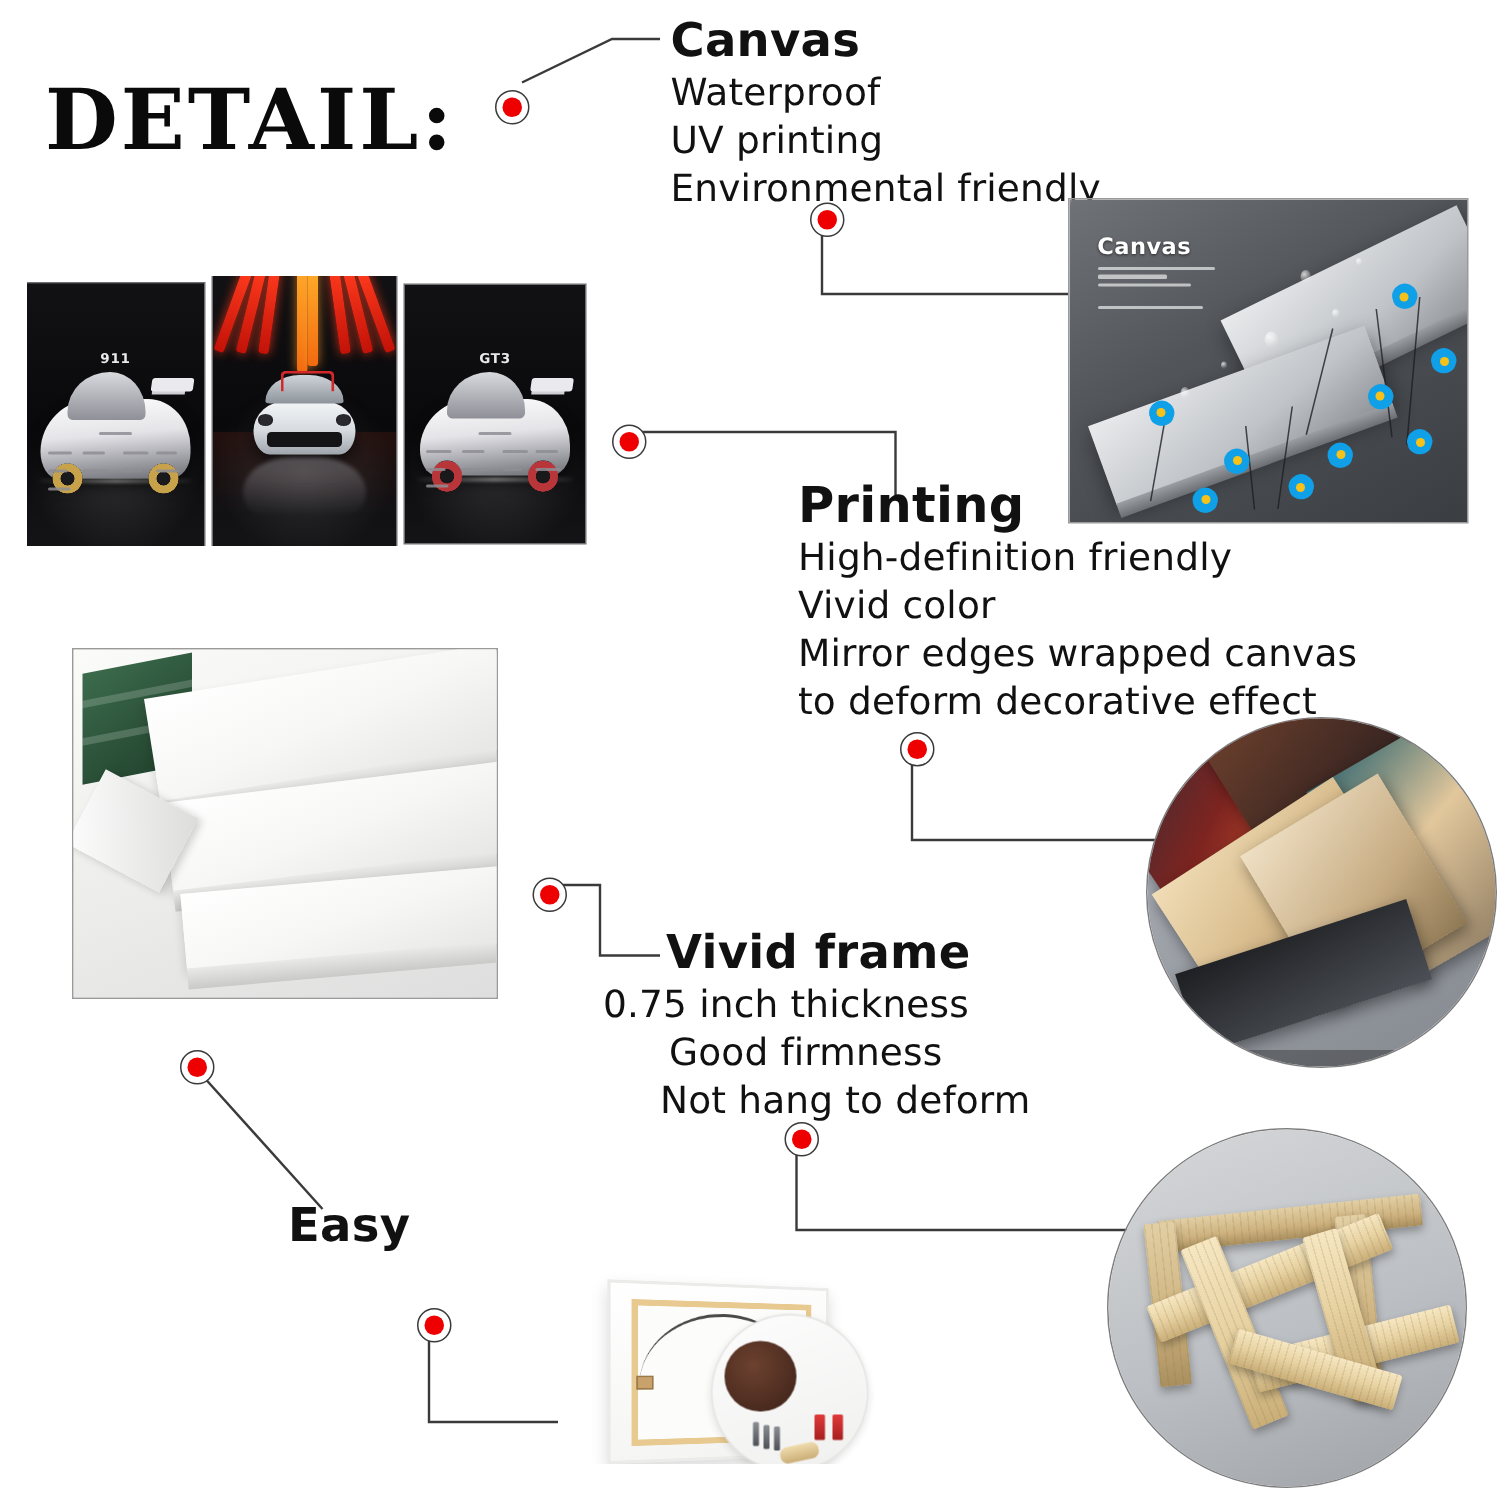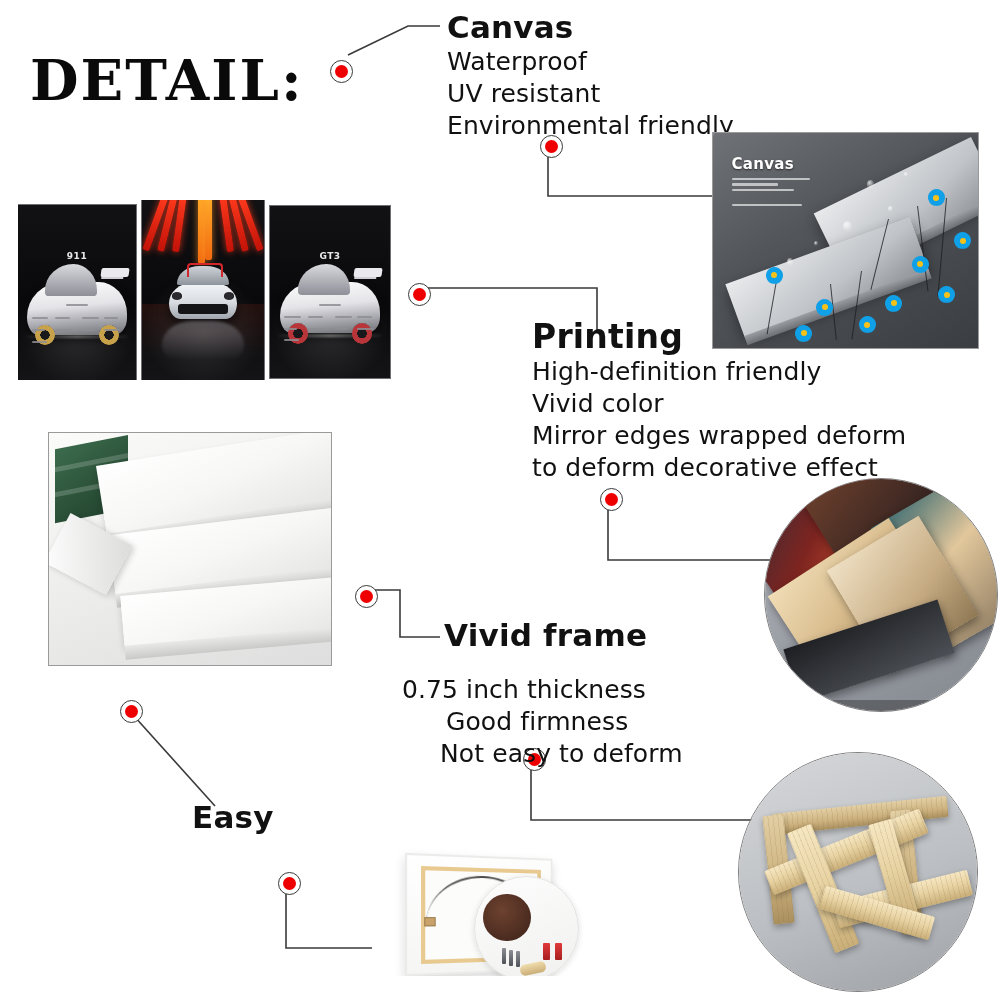--- a/index.html
+++ b/index.html
@@ -27,21 +27,21 @@
   }
   .callout .c-line{
     font-size:25px;font-weight:400;line-height:1.28;white-space:nowrap;
     letter-spacing:.1px;
   }
   .ca-canvas{left:447px;top:10px;}
   .ca-print{left:532px;top:318px;}
   .ca-print .c-head{font-size:33px;}
   .ca-wood{left:398px;top:618px;}
   .ca-wood .c-head{margin-left:46px;}
-  .ca-wood .c-line.ind1{margin-left:4px;margin-top:20px;}
+  .ca-wood .c-line.ind1{margin-left:4px;}
   .ca-wood .c-line.ind2{margin-left:48px;}
   .ca-wood .c-line.ind3{margin-left:42px;}
   .ca-hook{left:142px;top:800px;}
   .ca-hook .c-head{margin-left:50px;}
 
   
   .dot{
     position:absolute;width:23px;height:23px;border-radius:50%;
     background:#ffffff;border:1.5px solid #3a3a3a;box-sizing:border-box;
   }
@@ -53,21 +53,21 @@
 
   
   #connectors{position:absolute;left:0;top:0;width:1000px;height:1000px;pointer-events:none;}
 
   
   .photo{position:absolute;overflow:hidden;}
   .photo-rect{border:1px solid #9a9a9a;}
   .circle{border-radius:50%;border:1px solid #7d7d7d;}
 
   
-  #poster-triptych{left:18px;top:200px;width:375px;height:180px;}
+  #poster-triptych{left:18px;top:184px;width:375px;height:180px;}
   .poster{position:absolute;top:0;background:#0d0d0f;box-shadow:0 0 0 1px #6f6f73;}
   .poster .plate{position:absolute;inset:0;overflow:hidden;}
   .p1{left:0px;width:118px;height:175px;top:5px;}
   .p2{left:124px;width:122px;height:180px;top:0px;}
   .p3{left:252px;width:120px;height:172px;top:6px;}
   .poster-bg{
     position:absolute;inset:0;
     background:
       radial-gradient(ellipse 70% 45% at 50% 72%, rgba(255,255,255,.13), rgba(0,0,0,0) 70%),
       linear-gradient(180deg,#121214 0%,#09090b 55%,#141417 100%);
@@ -282,37 +282,37 @@
   <div class="dot" style="left:408px;top:283px"></div>
   <div class="dot" style="left:600px;top:488px"></div>
   <div class="dot" style="left:355px;top:585px"></div>
   <div class="dot" style="left:523px;top:748px"></div>
   <div class="dot" style="left:120px;top:700px"></div>
   <div class="dot" style="left:278px;top:872px"></div>
 
   <div class="callout ca-canvas">
     <div class="c-head">Canvas</div>
     <div class="c-line">Waterproof</div>
-    <div class="c-line">UV resistant</div>
+    <div class="c-line">UV printing</div>
     <div class="c-line">Environmental friendly</div>
   </div>
 
   <div class="callout ca-print">
     <div class="c-head">Printing</div>
     <div class="c-line">High-definition friendly</div>
     <div class="c-line">Vivid color</div>
-    <div class="c-line">Mirror edges wrapped deform</div>
+    <div class="c-line">Mirror edges wrapped canvas</div>
     <div class="c-line">to deform decorative effect</div>
   </div>
 
   <div class="callout ca-wood">
     <div class="c-head">Vivid frame</div>
     <div class="c-line ind1">0.75 inch thickness</div>
     <div class="c-line ind2">Good firmness</div>
-    <div class="c-line ind3">Not easy to deform</div>
+    <div class="c-line ind3">Not hang to deform</div>
   </div>
 
   <div class="callout ca-hook">
     <div class="c-head">Easy</div>
   </div>
 
   <div class="photo" id="poster-triptych">
 
     <div class="poster p1">
       <div class="plate">

